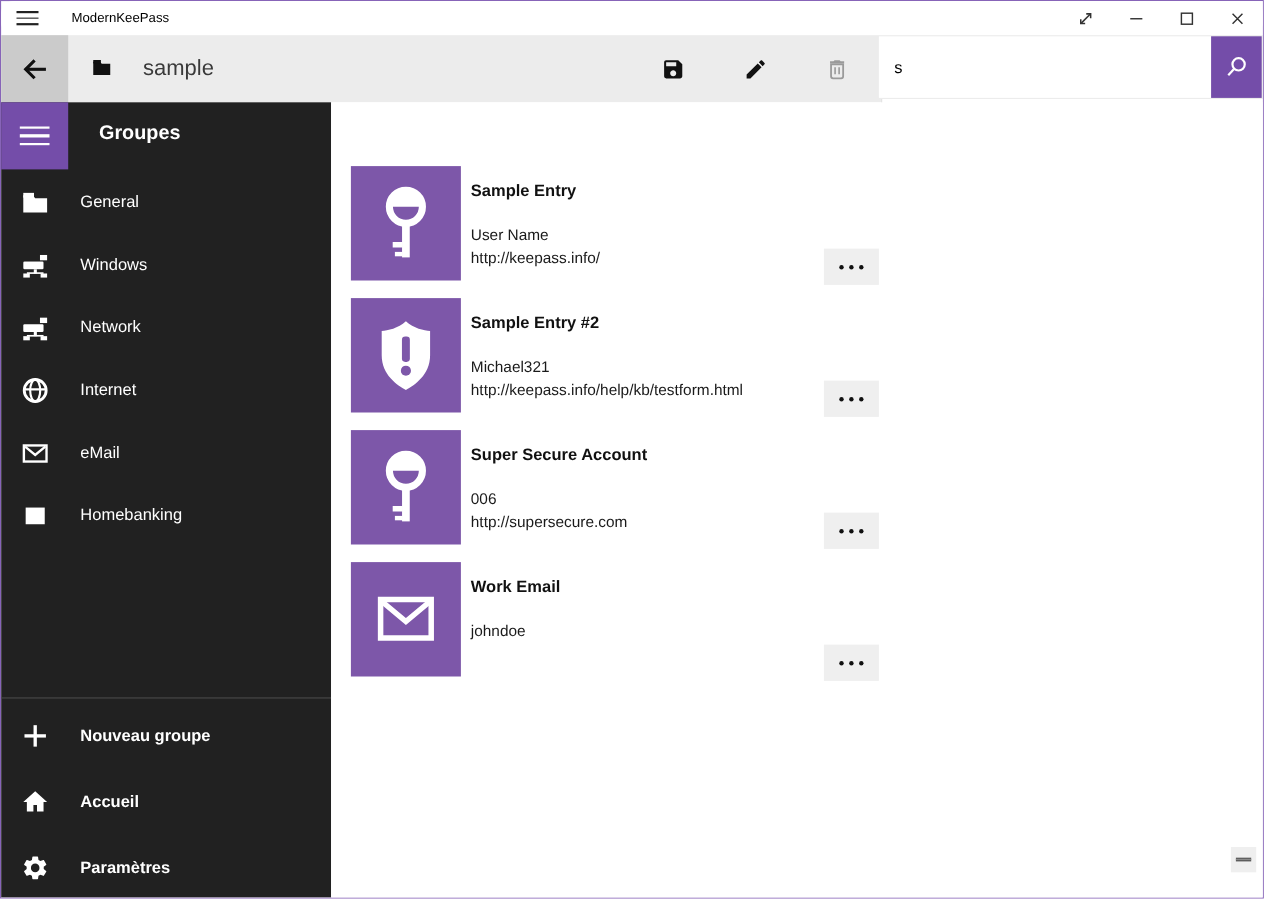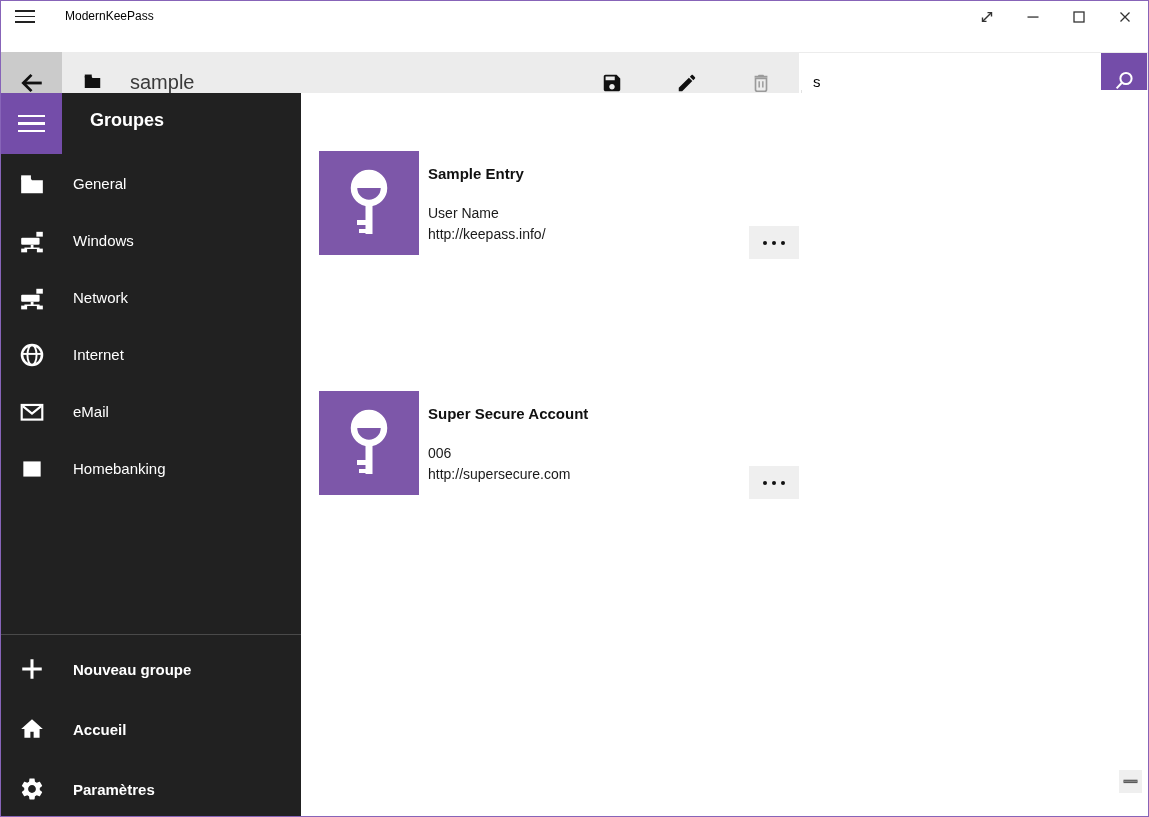--- a/index.html
+++ b/index.html
@@ -19,21 +19,21 @@
 
   
   .titlebar{position:absolute;left:0;top:0;right:0;height:31px;background:#fff;border-radius:11px;}
   .tb-menu{position:absolute;left:14px;top:7px;width:20px;height:17px;display:flex;flex-direction:column;justify-content:space-between;padding:2px 0;cursor:default;}
   .tb-menu i{display:block;height:1.7px;background:#222;}
   .tb-title{position:absolute;left:64px;top:0;height:31px;line-height:31px;font-size:12px;color:#000;}
   .tb-btns{position:absolute;right:0;top:0;height:31px;display:flex;}
   .tb-btn{width:46px;height:31px;display:flex;align-items:center;justify-content:center;background:#fff;}
 
   
-  .appbar{position:absolute;left:0;top:31px;right:0;height:61px;background:var(--appbar_bg);margin-top:20px;}
+  .appbar{position:absolute;left:0;top:31px;right:0;height:61px;background:var(--appbar_bg);}
   .back-btn{position:absolute;left:0;top:0;width:61px;height:61px;background:var(--back_bg);display:flex;align-items:center;justify-content:center;}
   .db-icon{position:absolute;left:82px;top:21px;}
   .db-name{position:absolute;left:129px;top:0;height:61px;line-height:61px;font-size:20px;color:#3a3a3a;}
   .cmd-btn{position:absolute;top:8px;width:48px;height:46px;display:flex;align-items:center;justify-content:center;}
   .cmd-save{left:587px;}
   .cmd-edit{left:662px;}
   .cmd-delete{left:736px;}
 
   
   .search-input{position:absolute;left:798px;top:1px;width:302px;height:56px;border:none;outline:none;background:#fff;font-family:"Liberation Sans", sans-serif;font-size:15px;color:#000;padding-left:14px;}
@@ -294,20 +294,39 @@
         <div>User Name</div>
         <div>http://keepass.info/</div>
       </div>
       <button class="more-btn">
         <span class="dot"></span>
           <span class="dot"></span>
           <span class="dot"></span>
       </button>
     </div>
 
+    <div class="entry" style="top:178px;">
+      <div class="tile">
+        <svg width="100" height="104" viewBox="0 0 100 104">
+          <path d="M50 21 C57 27.5 66.5 29.5 72 29.8 L72 52 C72 70 57.5 79.5 50 83.5 C42.5 79.5 28 70 28 52 L28 29.8 C33.5 29.5 43 27.5 50 21 Z" fill="#fff"></path>
+          <rect x="46.4" y="35" width="7.2" height="23" rx="3" fill="#7d57a9"></rect>
+          <circle cx="50" cy="66" r="4.6" fill="#7d57a9"></circle>
+        </svg>
+      </div>
+      <div class="e-title">Sample Entry #2</div>
+      <div class="e-sub">
+        <div>Michael321</div>
+        <div>http://keepass.info/help/kb/testform.html</div>
+      </div>
+      <button class="more-btn">
+        <span class="dot"></span>
+          <span class="dot"></span>
+          <span class="dot"></span>
+      </button>
+    </div>
 
     <div class="entry" style="top:298px;">
       <div class="tile">
         <svg width="100" height="104" viewBox="0 0 100 104">
           <circle cx="50" cy="37" r="15" fill="none" stroke="#fff" stroke-width="6.5"></circle>
           <path d="M35 37 a15 15 0 0 1 30 0 Z" fill="#fff"></path>
           <rect x="46.5" y="52" width="7" height="31" fill="#fff"></rect>
           <rect x="38" y="69" width="9" height="5" fill="#fff"></rect>
           <rect x="40" y="78" width="7" height="4" fill="#fff"></rect>
         </svg>
@@ -317,20 +336,38 @@
         <div>006</div>
         <div>http://supersecure.com</div>
       </div>
       <button class="more-btn">
         <span class="dot"></span>
           <span class="dot"></span>
           <span class="dot"></span>
       </button>
     </div>
 
+    <div class="entry" style="top:418px;">
+      <div class="tile">
+        <svg width="100" height="104" viewBox="0 0 100 104">
+          <rect x="27" y="34" width="46" height="35" fill="none" stroke="#fff" stroke-width="5"></rect>
+          <path d="M29 36.5 L50 54 L71 36.5" fill="none" stroke="#fff" stroke-width="5"></path>
+        </svg>
+      </div>
+      <div class="e-title">Work Email</div>
+      <div class="e-sub">
+        <div>johndoe</div>
+        <div></div>
+      </div>
+      <button class="more-btn">
+        <span class="dot"></span>
+          <span class="dot"></span>
+          <span class="dot"></span>
+      </button>
+    </div>
 
     <button class="zoomout-btn">
       <svg width="15" height="15" viewBox="0 0 15 15">
         <rect x="0.5" y="5.7" width="14" height="3.4" fill="#5a5a5a"></rect>
         <rect x="0.5" y="6.8" width="14" height="1.1" fill="#8a8a8a"></rect>
       </svg>
     </button>
   </div>
 
 </div>

